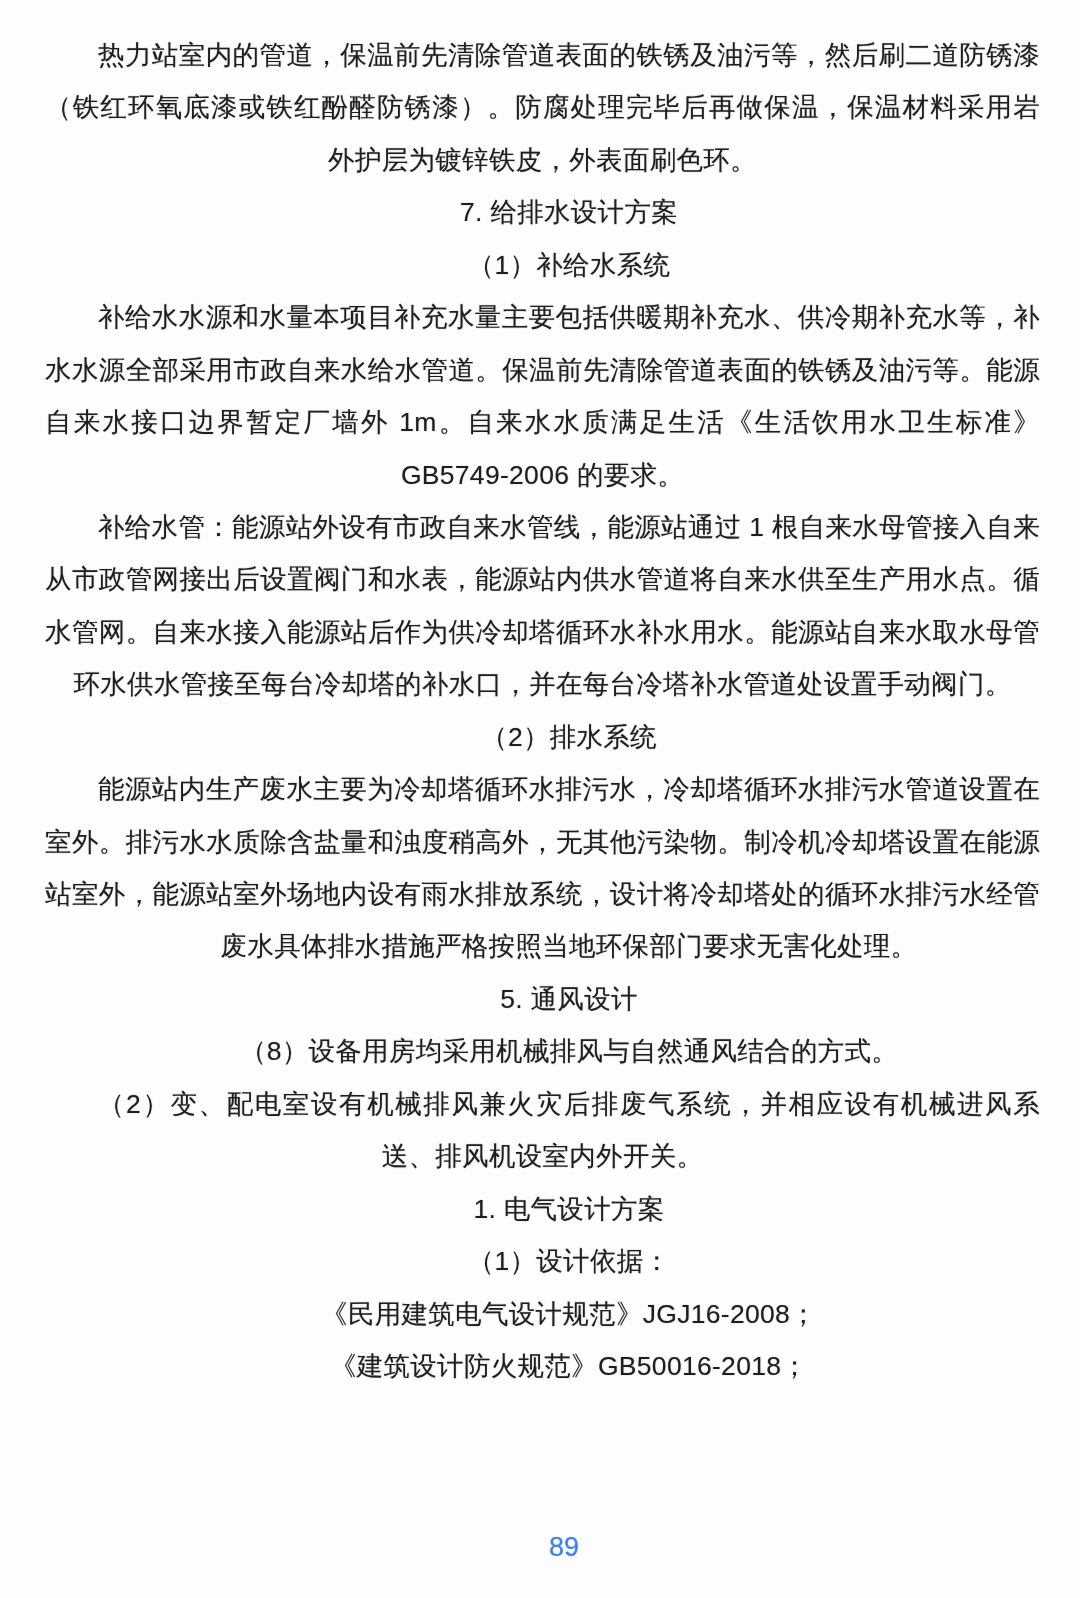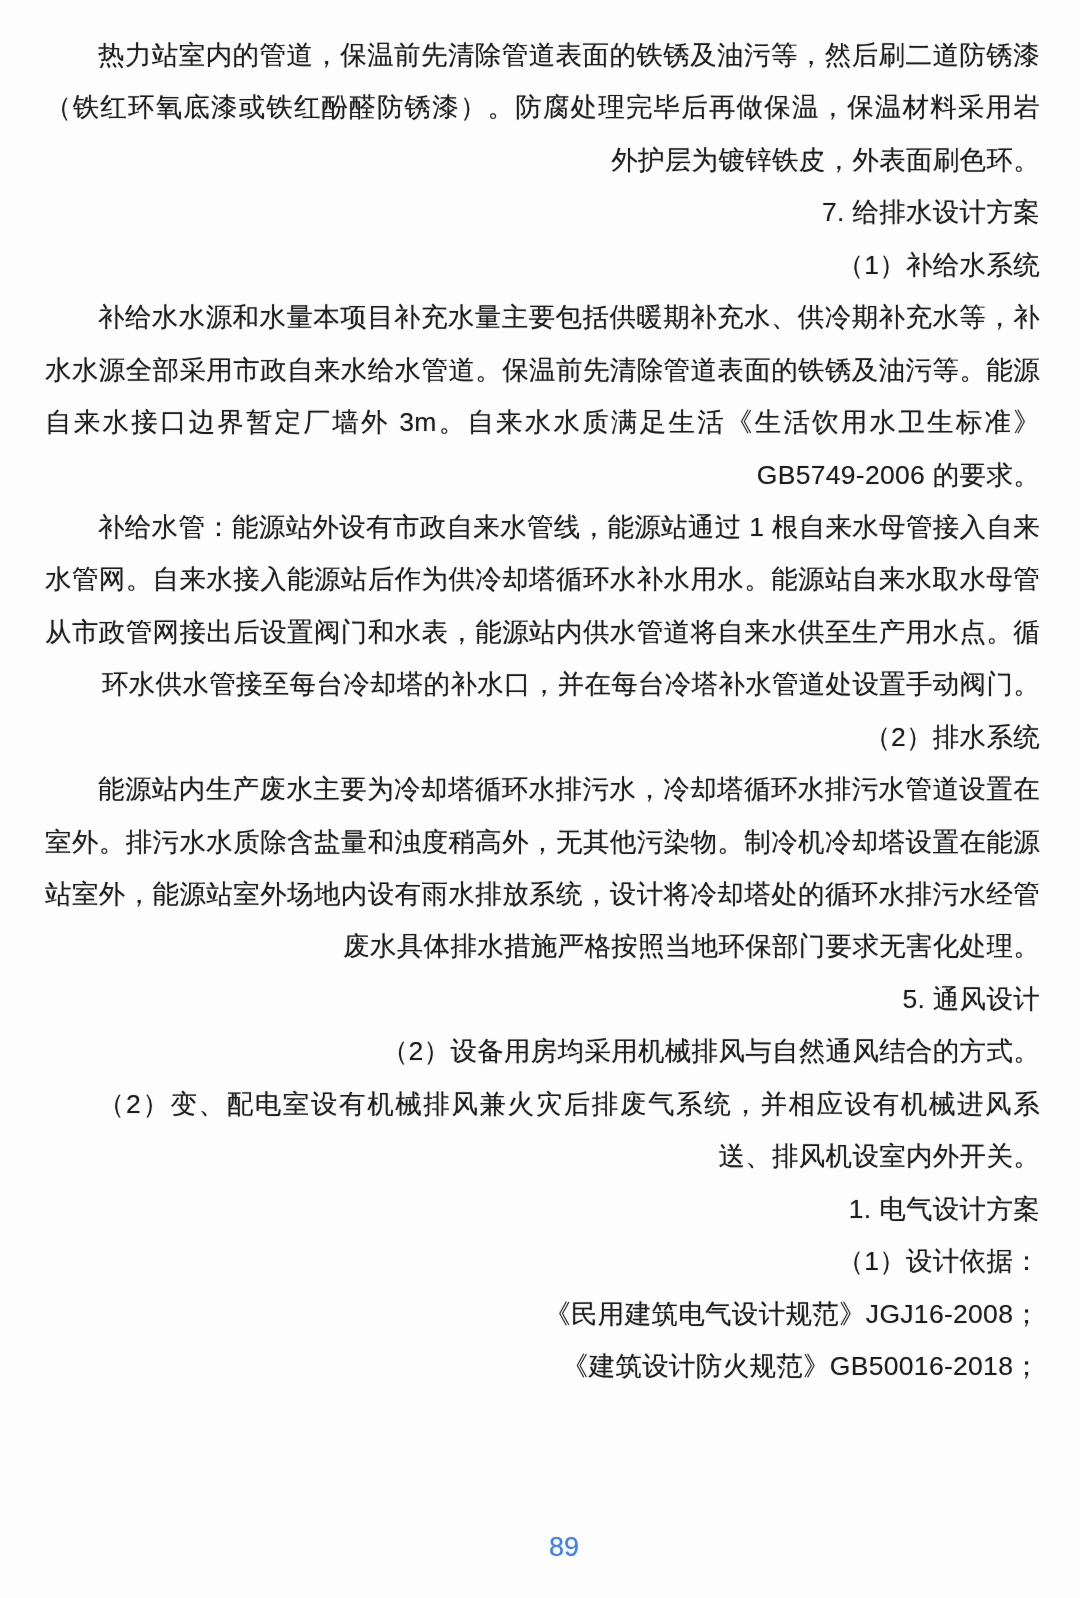--- a/index.html
+++ b/index.html
@@ -22,21 +22,21 @@
     top: 29px;
     left: 45px;
     width: 995px;
   }
   .line {
     font-size: 26.5px;
     line-height: 52.45px;
     height: 52.45px;
     overflow: hidden;
     white-space: normal;
-    text-align: right;
+    text-align: center;
     letter-spacing: 0.3px;
     text-shadow: 0 0 1.2px rgba(45,45,45,0.45);
   }
   .line.indent {
     text-indent: 53px;
   }
   .line.just {
     text-align: justify;
     text-align-last: justify;
     text-justify: inter-character;
@@ -58,33 +58,33 @@
 
 <div class="page">
   <div class="doc-body" id="doc-body">
       <div class="line indent just">热力站室内的管道，保温前先清除管道表面的铁锈及油污等，然后刷二道防锈漆</div>
       <div class="line just">（铁红环氧底漆或铁红酚醛防锈漆）。防腐处理完毕后再做保温，保温材料采用岩棉，</div>
       <div class="line">外护层为镀锌铁皮，外表面刷色环。</div>
       <div class="line indent">7. 给排水设计方案</div>
       <div class="line indent">（1）补给水系统</div>
       <div class="line indent just">补给水水源和水量本项目补充水量主要包括供暖期补充水、供冷期补充水等，补</div>
       <div class="line just">水水源全部采用市政自来水给水管道。保温前先清除管道表面的铁锈及油污等。能源站</div>
-      <div class="line just">自来水接口边界暂定厂墙外 3m。自来水水质满足生活《生活饮用水卫生标准》</div>
+      <div class="line just">自来水接口边界暂定厂墙外 1m。自来水水质满足生活《生活饮用水卫生标准》</div>
       <div class="line">GB5749-2006 的要求。</div>
       <div class="line indent just">补给水管：能源站外设有市政自来水管线，能源站通过 1 根自来水母管接入自来</div>
+      <div class="line just">从市政管网接出后设置阀门和水表，能源站内供水管道将自来水供至生产用水点。循</div>
       <div class="line just">水管网。自来水接入能源站后作为供冷却塔循环水补水用水。能源站自来水取水母管</div>
-      <div class="line just">从市政管网接出后设置阀门和水表，能源站内供水管道将自来水供至生产用水点。循</div>
       <div class="line">环水供水管接至每台冷却塔的补水口，并在每台冷塔补水管道处设置手动阀门。</div>
       <div class="line indent">（2）排水系统</div>
       <div class="line indent just">能源站内生产废水主要为冷却塔循环水排污水，冷却塔循环水排污水管道设置在</div>
       <div class="line just">室外。排污水水质除含盐量和浊度稍高外，无其他污染物。制冷机冷却塔设置在能源</div>
       <div class="line just">站室外，能源站室外场地内设有雨水排放系统，设计将冷却塔处的循环水排污水经管</div>
       <div class="line indent">废水具体排水措施严格按照当地环保部门要求无害化处理。</div>
       <div class="line indent">5. 通风设计</div>
-      <div class="line indent">（2）设备用房均采用机械排风与自然通风结合的方式。</div>
+      <div class="line indent">（8）设备用房均采用机械排风与自然通风结合的方式。</div>
       <div class="line indent just">（2）变、配电室设有机械排风兼火灾后排废气系统，并相应设有机械进风系统。</div>
       <div class="line">送、排风机设室内外开关。</div>
       <div class="line indent">1. 电气设计方案</div>
       <div class="line indent">（1）设计依据：</div>
       <div class="line indent">《民用建筑电气设计规范》JGJ16-2008；</div>
       <div class="line indent">《建筑设计防火规范》GB50016-2018；</div>
     </div>
   <div class="footer">
     <span>89</span>
   </div>

